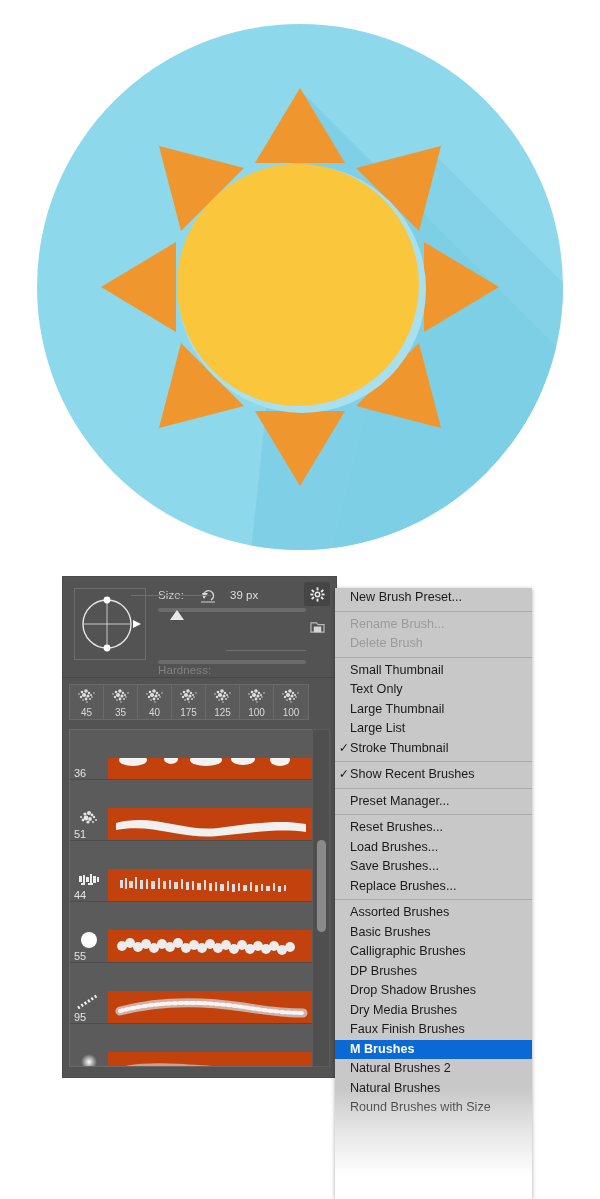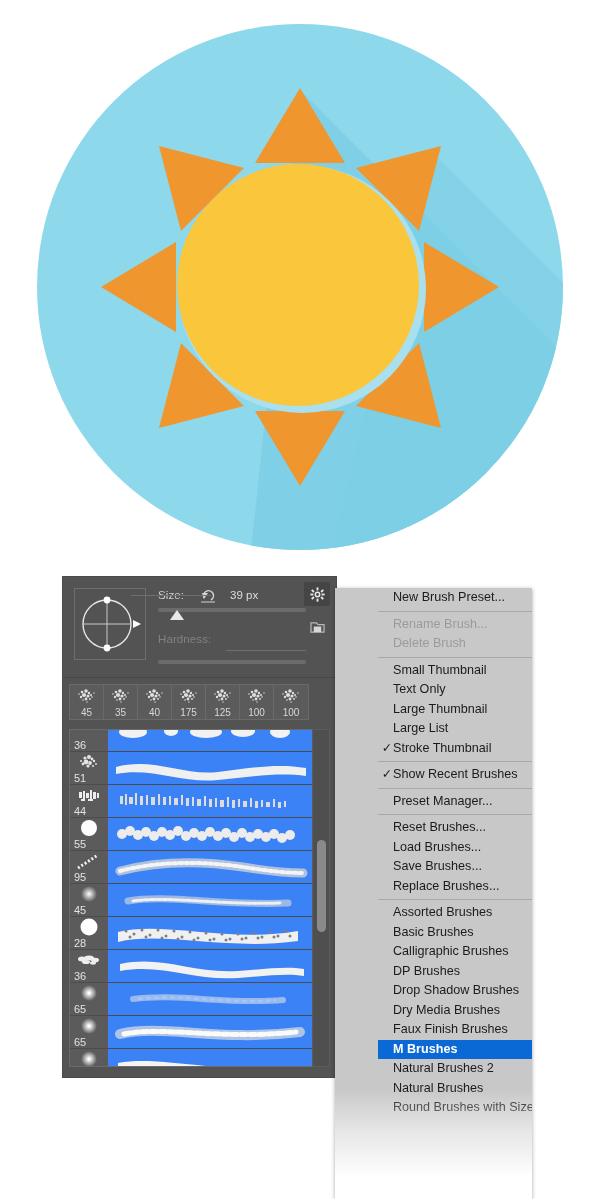--- a/index.html
+++ b/index.html
@@ -38,21 +38,21 @@
   }
   .tip-preview svg { display: block; }
 
   .size-row {
     position: absolute; left: 95px; top: 10px;
     width: 148px; height: 18px;
   }
   .lbl {
     font-size: 11.5px; color: #cfcfcf; letter-spacing: .1px;
   }
-  .lbl.dim { color: #818181; }
+  .lbl.dim { color: #818181; margin-top: 31px; }
   .size-label { position: absolute; left: 0; top: 2px; }
   .reset-icon { position: absolute; left: 42px; top: 1px; }
   .size-value {
     position: absolute; left: 72px; top: 2px;
     font-size: 11.5px; color: #dedede;
   }
   .value-underline {
     position: absolute; left: 68px; top: 18px;
     width: 80px; height: 1px; background: #6f6f6f;
   }
@@ -121,21 +121,22 @@
   .brush-list-wrap {
     position: absolute; left: 6px; top: 152px;
     width: 245px; height: 338px;
     background: #5b5b5b;
     border: 1px solid #6a6a6a;
     overflow: hidden;
   }
   .brush-row {
     display: flex; height: 33px;
     border-bottom: 1px solid #4c4c4c;
-    background: #3b82f6;
+    background: #c2410c;
+    margin-top: 28px;
   }
   .brush-row .thumb-cell {
     width: 38px; min-width: 38px;
     background: #5b5b5b;
     position: relative;
     border-right: 1px solid #5b5b5b;
   }
   .brush-row .thumb-cell .tnum {
     position: absolute; left: 4px; bottom: 0px;
     font-size: 11px; color: #e2e2e2;
@@ -164,21 +165,21 @@
   .ctx-menu {
     position: absolute;
     left: 335px; top: 588px;
     width: 197px; height: 611px;
     background: #c8c8c8;
     box-shadow: 0 1px 4px rgba(0,0,0,.35);
     overflow: hidden;
     font-size: 12.6px;
     color: #1b1b1b;
   }
-  .ctx-inner { position: relative; padding-left: 43px; }
+  .ctx-inner { position: relative; }
   .mi {
     height: 19.5px;
     line-height: 19.5px;
     padding-left: 15px;
     white-space: nowrap;
     position: relative;
   }
   .mi.disabled { color: #9b9b9b; }
   .mi.sel { background: #0a69d4; color: #ffffff; font-weight: bold; }
   .mi .chk {

